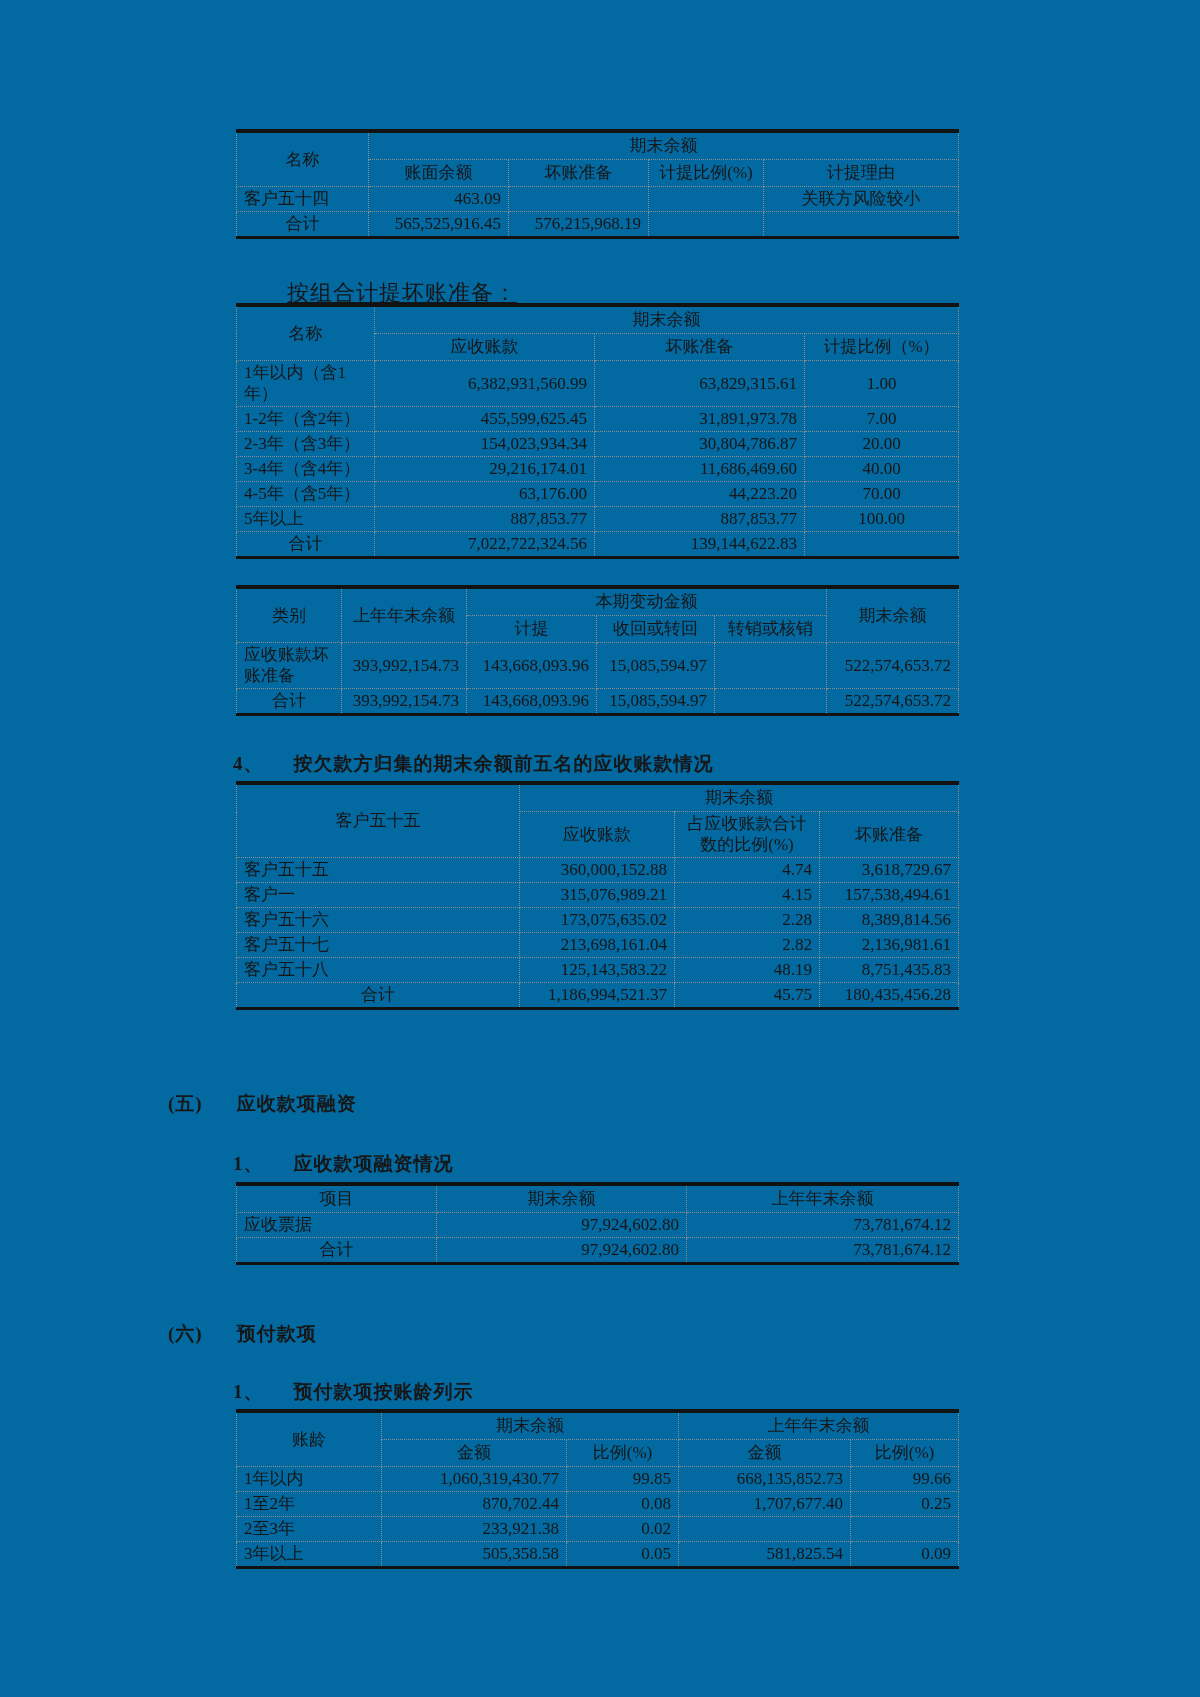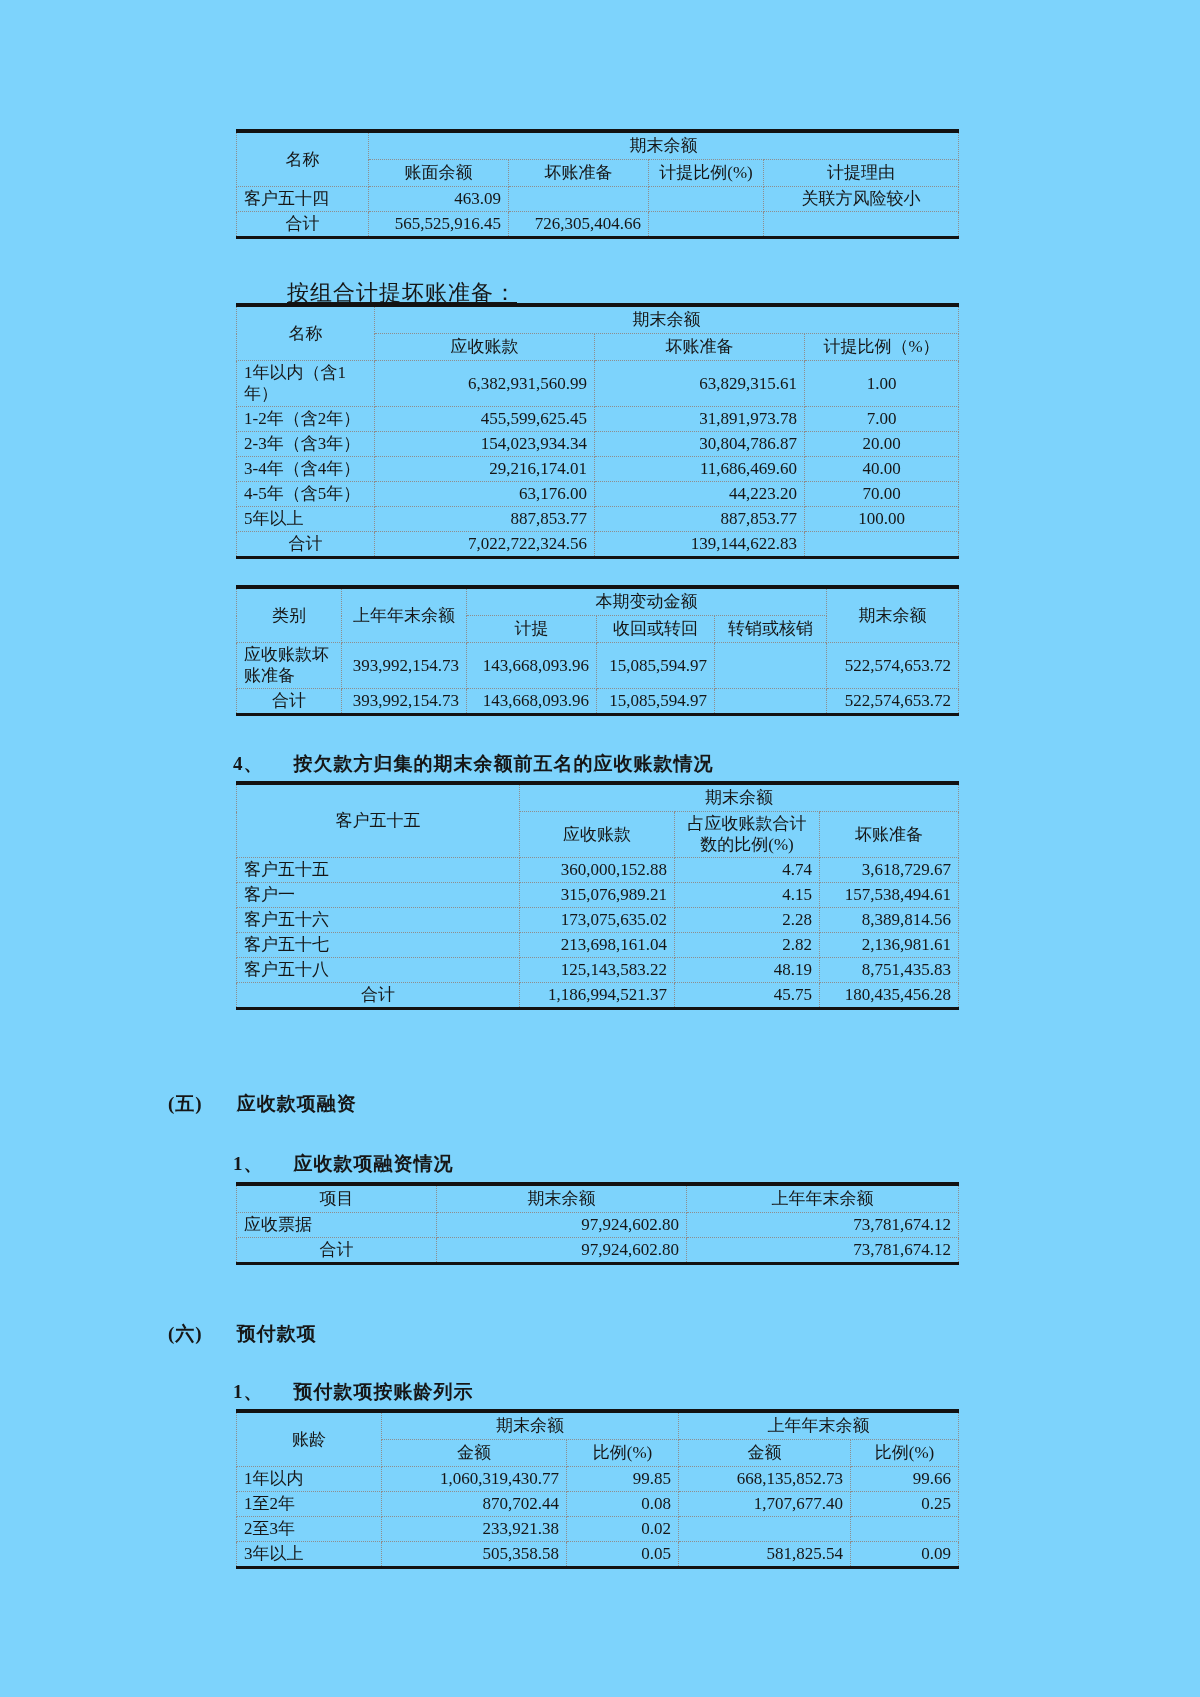--- a/index.html
+++ b/index.html
@@ -1,19 +1,19 @@
 <!DOCTYPE html>
 <html><head>
 <meta charset="utf-8">
 <style>
   html,body{margin:0;padding:0;background:#ffffff;}
   .page{
     position:relative;
     width:1200px;height:1697px;
-    background:#7dd3fc;
+    background:#0369a1;
     font-family:"Liberation Serif","DejaVu Serif",serif;
     color:#161616;
     overflow:hidden;
   }
   
   table.tbl{
     position:absolute;left:236px;width:722px;
     border-collapse:collapse;table-layout:fixed;
     font-size:17px;
     border-top:4px solid #121212;
@@ -78,21 +78,21 @@
       <tr>
         <td class="lft">客户五十四</td>
         <td class="num">463.09</td>
         <td class="num"></td>
         <td class="num"></td>
         <td class="ctr">关联方风险较小</td>
       </tr>
       <tr>
         <td class="ctr">合计</td>
         <td class="num">565,525,916.45</td>
-        <td class="num">726,305,404.66</td>
+        <td class="num">576,215,968.19</td>
         <td class="num"></td>
         <td class="ctr"></td>
       </tr>
     </tbody>
   </table>
 
   <div class="plain-label" style="top:278px">按组合计提坏账准备：</div>
 
   <table class="tbl" style="top:303px">
     <colgroup>

